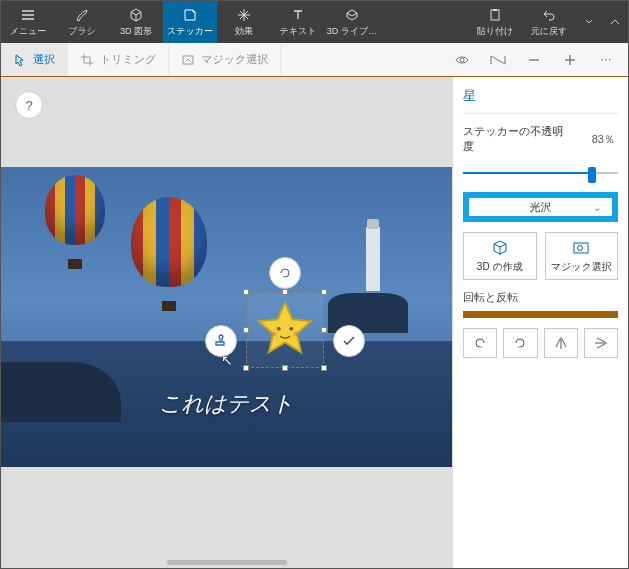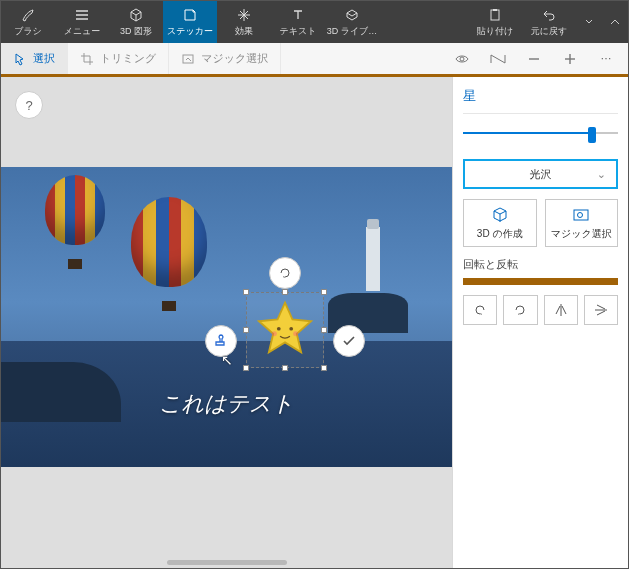--- a/index.html
+++ b/index.html
@@ -14,21 +14,21 @@
 
   
   .toolbar { height: 42px; background: #3f3f3f; display: flex; align-items: stretch; }
   .tool { width: 54px; display: flex; flex-direction: column; align-items: center; justify-content: center; color: #ddd; font-size: 9px; gap: 2px; }
   .tool.active { background: #0369a1; color: #fff; }
   .tool .ticon { width: 16px; height: 16px; display:flex; align-items:center; justify-content:center; }
   .tool-spacer { flex: 1; }
   .toolend { width: 26px; display:flex; align-items:center; justify-content:center; color:#ccc; }
 
   
-  .secbar { height: 34px; background: #f6f6f6; border-bottom: 3px solid #a16207; display:flex; align-items:stretch; font-size:11px; }
+  .secbar { height: 34px; background: #f6f6f6; border-bottom: 1px solid #a16207; display:flex; align-items:stretch; font-size:11px; }
   .secleft { display:flex; align-items:stretch; }
   .secitem { display:flex; align-items:center; gap:6px; padding: 0 12px; color:#333; border-right:1px solid #e8e8e8; }
   .secitem.active { background:#e8e8e8; color:#0067c0; }
   .secitem.dim { color:#8c8c8c; }
   .secicon { width:14px; height:14px; display:flex; align-items:center; justify-content:center; }
   .secright { margin-left:auto; display:flex; align-items:center; gap:16px; padding-right:12px; color:#666; }
   .secbtn { width:20px; display:flex; align-items:center; justify-content:center; }
 
   
   .content { flex:1; display:flex; min-height:0; }
@@ -71,21 +71,21 @@
   
   .panel { width:176px; border-left:1px solid #d9d9d9; background:#fff; padding:8px 10px 10px; display:flex; flex-direction:column; gap:10px; font-size:11px; color:#333; }
   .panel-title { color:#0067c0; font-size:13px; border-bottom:1px solid #e6e6e6; padding:2px 0 8px; }
   .oprow{ display:flex; align-items:center; justify-content:space-between; }
   .opval{ width:46px; text-align:right; color:#555; border:1px solid transparent; padding:1px 2px; }
   .slider{ position:relative; height:18px; }
   .track{ position:absolute; left:0; right:0; top:8px; height:2px; background:#c8c8c8; }
   .fill{ position:absolute; left:0; top:8px; height:2px; background:#0078d7; width:83%; }
   .thumbk{ position:absolute; top:3px; left:calc(83% - 4px); width:8px; height:16px; background:#0078d7; border-radius:2px; }
 
-  .dropdown{ border:2px solid #0ea5e9; height:30px; display:flex; align-items:center; justify-content:center; gap:8px; color:#333; position:relative;margin-top:7px; }
+  .dropdown{ border:6px solid #0ea5e9; height:30px; display:flex; align-items:center; justify-content:center; gap:8px; color:#333; position:relative; }
   .dropdown .chev{ position:absolute; right:10px; color:#888; }
 
   .makerow{ display:flex; gap:8px; }
   .makebtn{ flex:1; border:1px solid #c8c8c8; height:48px; display:flex; flex-direction:column; align-items:center; justify-content:center; gap:3px; font-size:10px; color:#333; }
   .makebtn .mi{ width:18px; height:18px; display:flex; align-items:center; justify-content:center; color:#0067c0; }
 
   .section-label{ color:#444; font-size:11px; border-bottom:7px solid #a16207; padding-bottom:6px; }
   .rotrow{ display:flex; gap:6px; }
   .rotbtn{ flex:1; border:1px solid #c8c8c8; height:30px; display:flex; align-items:center; justify-content:center; color:#444; }
 
@@ -94,32 +94,32 @@
 </head>
 <body>
 
 <div class="window">
 
 
   <div class="toolbar">
     <div class="tool">
       <span class="ticon">
           <svg viewBox="0 0 16 16">
+            <path d="M2 4h12M2 8h12M2 12h12" stroke="#ddd" stroke-width="1.3"></path>
+          </svg>
+        </span>
+      <span>メニュー</span>
+    </div>
+    <div class="tool">
+      <span class="ticon">
+          <svg viewBox="0 0 16 16">
             <path d="M3 13c2-5 6-9 10-10l-1 3c-3 2-6 5-7 8z" fill="none" stroke="#ddd"></path>
           </svg>
         </span>
       <span>ブラシ</span>
-    </div>
-    <div class="tool">
-      <span class="ticon">
-          <svg viewBox="0 0 16 16">
-            <path d="M2 4h12M2 8h12M2 12h12" stroke="#ddd" stroke-width="1.3"></path>
-          </svg>
-        </span>
-      <span>メニュー</span>
     </div>
     <div class="tool">
       <span class="ticon">
           <svg viewBox="0 0 16 16">
             <path d="M8 2l5 3v6l-5 3-5-3V5z M3 5l5 3 5-3 M8 8v6" fill="none" stroke="#ddd"></path>
           </svg>
         </span>
       <span>3D 図形</span>
     </div>
     <div class="tool active">
@@ -304,20 +304,24 @@
       <div class="caption">これはテスト</div>
 
       <div class="hscroll">
           <div class="thumb"></div>
         </div>
     </div>
 
     <div class="panel">
       <div class="panel-title">星</div>
 
+      <div class="oprow">
+        <span>ステッカーの不透明度</span>
+        <span class="opval">83％</span>
+      </div>
       <div class="slider">
         <div class="track"></div>
           <div class="fill"></div>
           <div class="thumbk"></div>
       </div>
 
       <div class="dropdown">
         <span>光沢</span>
         <span class="chev">⌄</span>
       </div>

